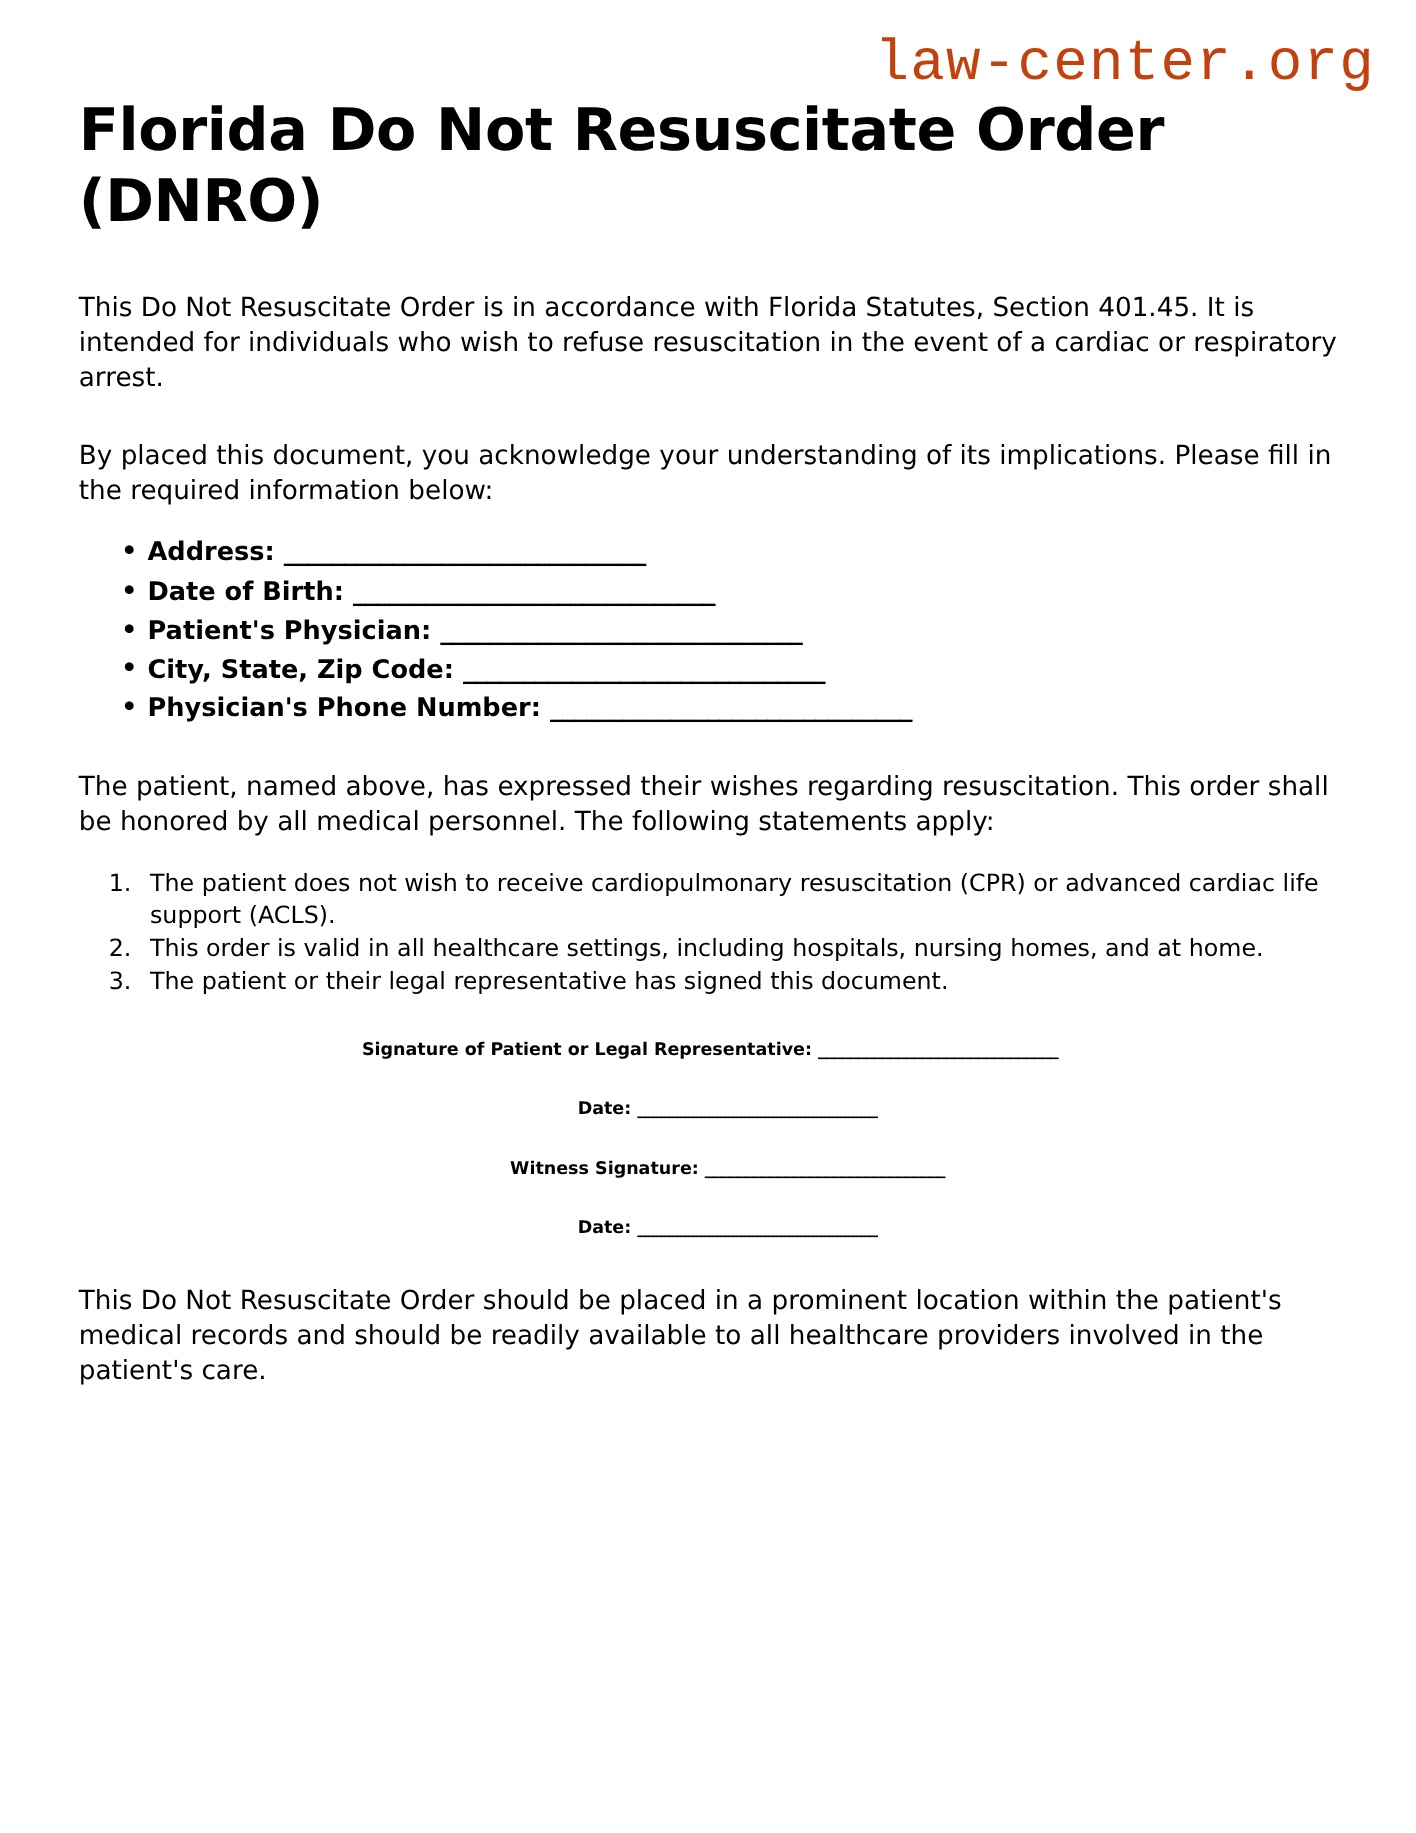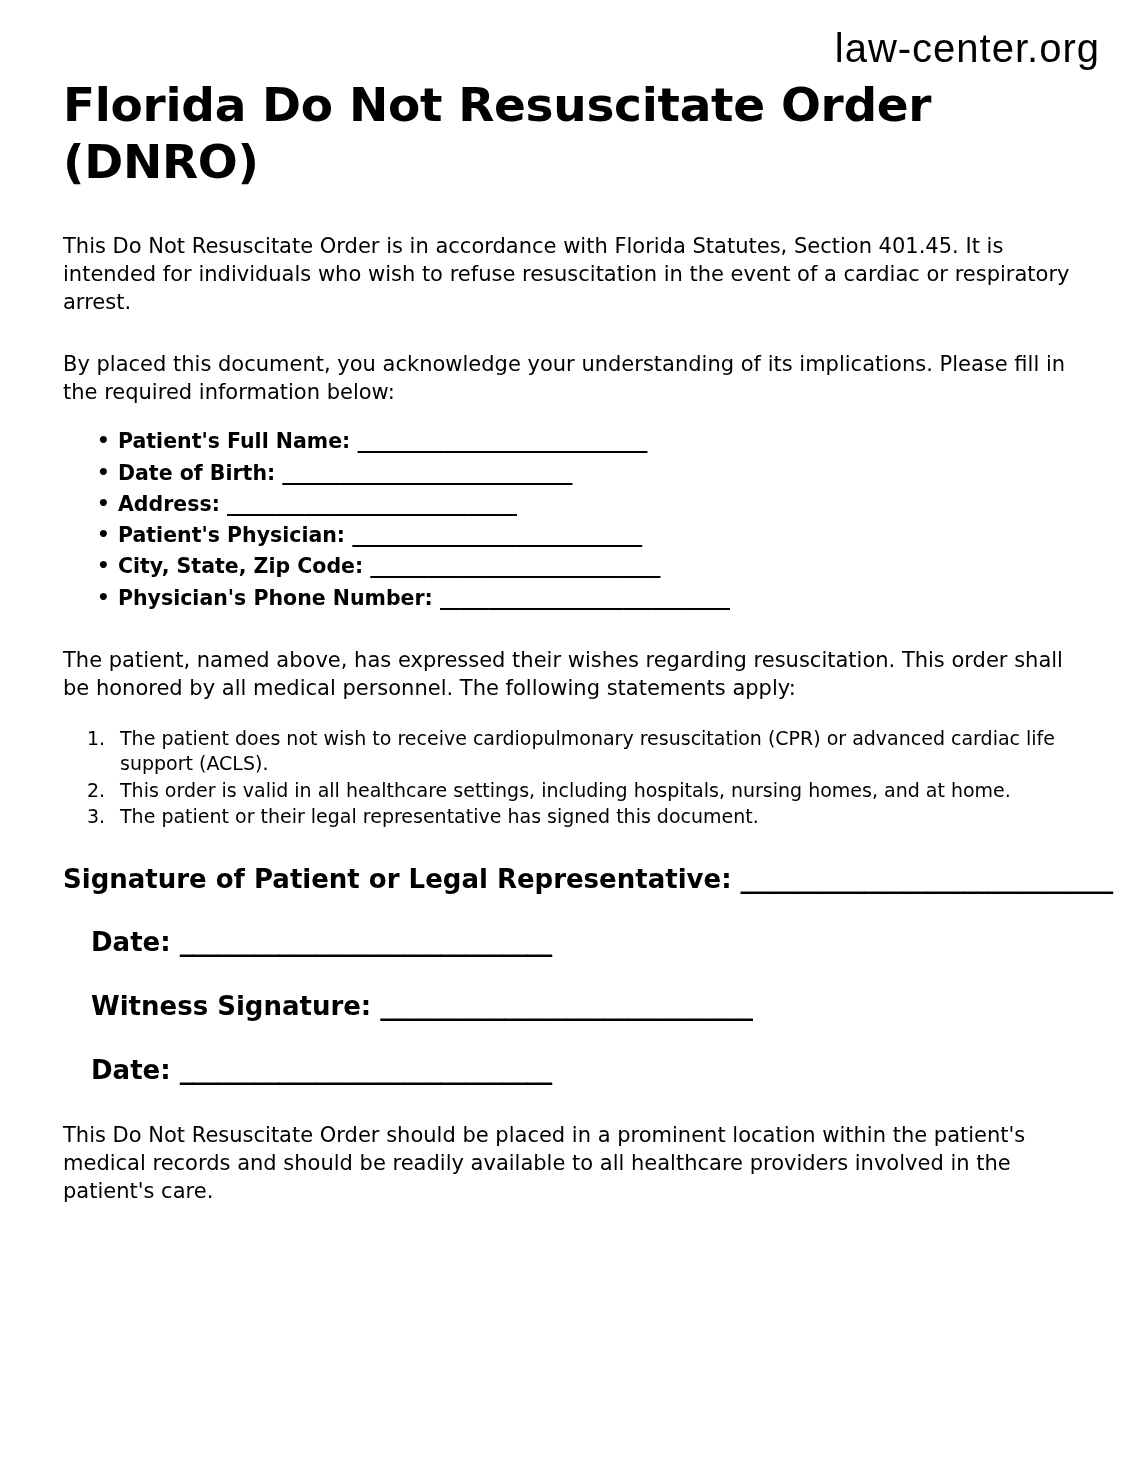--- a/index.html
+++ b/index.html
@@ -19,24 +19,24 @@
     position: relative;
     width: 1133px;
     height: 1466px;
     background: #ffffff;
     box-sizing: border-box;
   }
   .watermark {
     position: absolute;
     top: 28px;
     right: 33px;
-    font-family: Liberation Sans, sans-serif;
-    font-size: 40px;
+    font-family: Liberation Mono, monospace;
+    font-size: 46px;
     letter-spacing: 1px;
-    color: #000000;
+    color: #c2410c;
     white-space: nowrap;
     line-height: 1;
     user-select: none;
   }
   .content {
     position: absolute;
     left: 63px;
     top: 76px;
     width: 1010px;
   }
@@ -93,25 +93,26 @@
     counter-increment: stmt;
     width: 955px;
   }
   ol.statements li::before {
     content: counter(stmt) ".";
     position: absolute;
     left: -33px;
     top: 0;
   }
   .sig-line {
-    font-size: 26px;
+    font-size: 14px;
     font-weight: bold;
     line-height: 1.33;
     margin: 32px 0 0 0;
     white-space: nowrap;
+    text-align: center;
   }
   .sig-line.tight {
     margin-top: 29px;
     margin-left: 28px;
   }
   .blank {
     font-weight: bold;
     letter-spacing: -0.6px;
   }
 </style>
@@ -125,29 +126,25 @@
   <div class="content">
 
     <h1 class="doc-title">Florida Do Not Resuscitate Order (DNRO)</h1>
 
     <p class="para first">This Do Not Resuscitate Order is in accordance with Florida Statutes, Section 401.45. It is intended for individuals who wish to refuse resuscitation in the event of a cardiac or respiratory arrest.</p>
 
     <p class="para">By placed this document, you acknowledge your understanding of its implications. Please fill in the required information below:</p>
 
     <ul class="fields">
       <li>
-        <span>Patient's Full Name:</span>
+        <span>Address:</span>
         <span class="blank">______________________________</span>
       </li>
       <li>
         <span>Date of Birth:</span>
-        <span class="blank">______________________________</span>
-      </li>
-      <li>
-        <span>Address:</span>
         <span class="blank">______________________________</span>
       </li>
       <li>
         <span>Patient's Physician:</span>
         <span class="blank">______________________________</span>
       </li>
       <li>
         <span>City, State, Zip Code:</span>
         <span class="blank">______________________________</span>
       </li>

